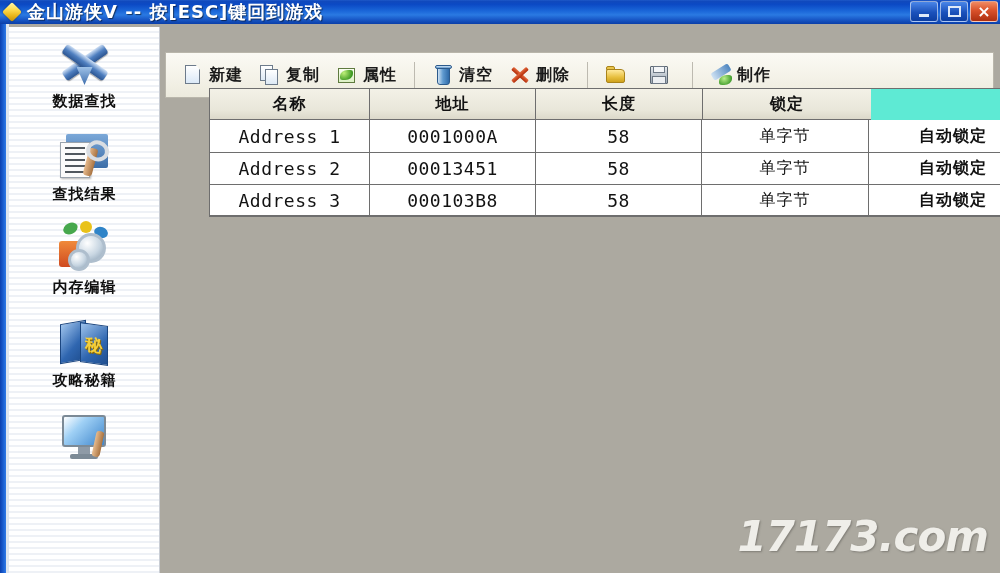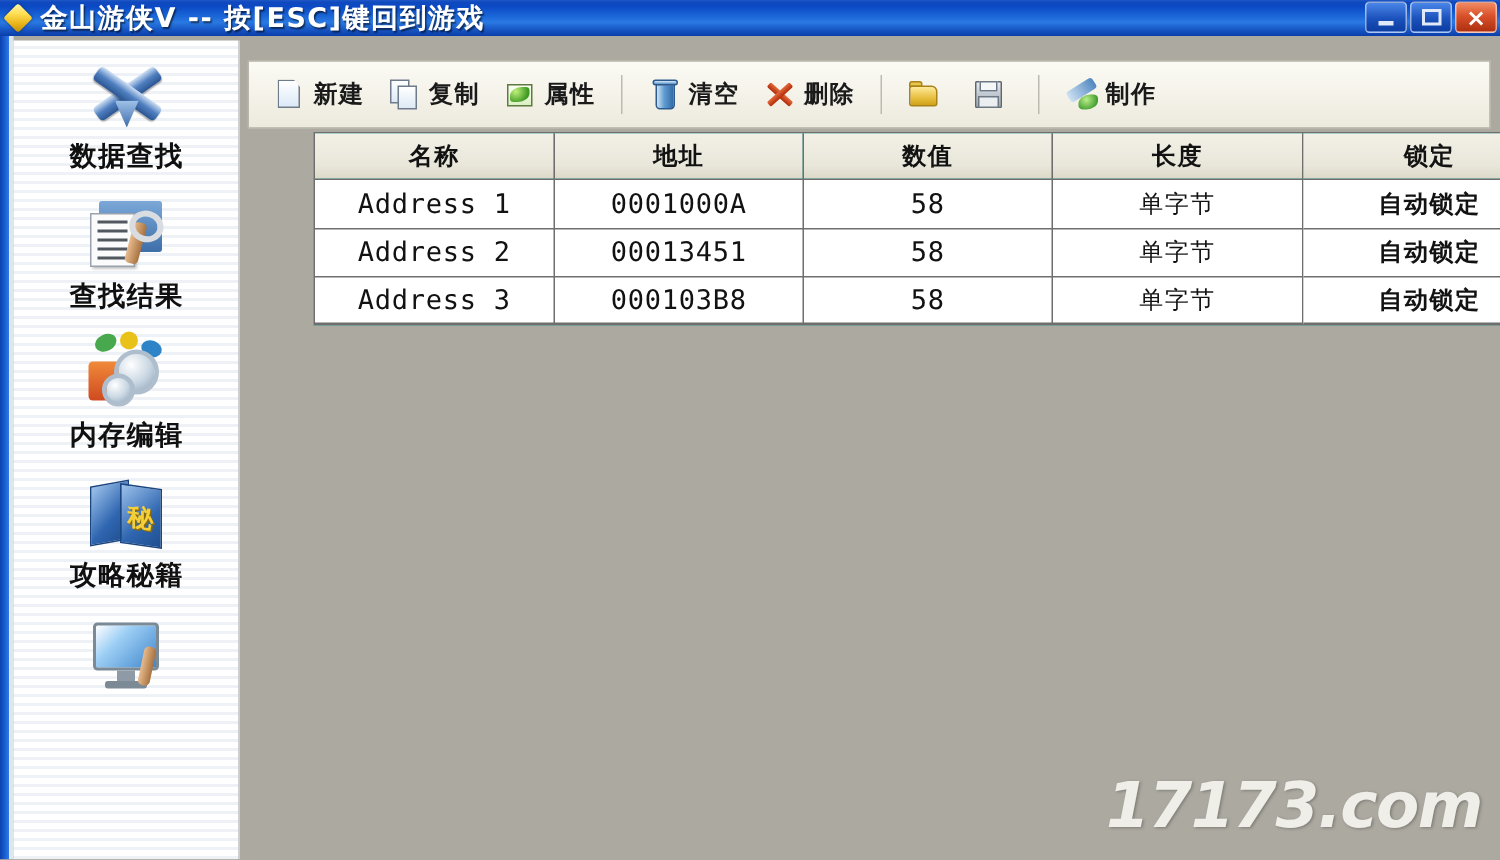--- a/index.html
+++ b/index.html
@@ -106,21 +106,21 @@
     align-items: center; justify-content: flex-start;
     padding-top: 6px;
   }
   .si-icon {
     width: 62px; height: 58px;
     position: relative;
     flex: 0 0 auto;
   }
   .si-label {
     margin-top: 1px;
-    font-size: 18px; font-weight: bold;
+    font-size: 15px; font-weight: bold;
     color: #101010;
     letter-spacing: 1px;
     font-family: "DejaVu Sans", "Liberation Sans", sans-serif;
     white-space: nowrap;
   }
 
   
   .ic-tools .w1, .ic-tools .w2 {
     position: absolute; left: 6px; top: 24px;
     width: 50px; height: 11px;
@@ -225,21 +225,21 @@
 
   
   .content {
     position: absolute; left: 161px; top: 24px;
     width: 839px; height: 549px;
     background: #aca9a0;
   }
 
   
   .toolbar {
-    position: absolute; left: 4px; top: 16px;
+    position: absolute; left: 4px; top: 28px;
     width: 829px; height: 46px;
     background: linear-gradient(180deg,#fbfaf4 0%,#f4f2e8 55%,#eceadd 100%);
     border: 1px solid #b9b6ab;
     display: flex; align-items: center;
     padding-left: 8px;
   }
   .tb-btn {
     display: flex; align-items: center;
     height: 38px; padding: 0 8px;
     gap: 5px;
@@ -540,21 +540,20 @@
         <span class="tb-label">制作</span>
       </div>
 
     </div>
 
     <div class="table">
 
       <div class="tr head">
         <div class="td c0">名称</div>
         <div class="td c1">地址</div>
-        <div class="td c2">数值</div>
         <div class="td c3">长度</div>
         <div class="td c4">锁定</div>
       </div>
 
       <div class="tr body">
         <div class="td c0 mono">Address 1</div>
         <div class="td c1 mono">0001000A</div>
         <div class="td c2 mono">58</div>
         <div class="td c3">单字节</div>
         <div class="td c4">自动锁定</div>

